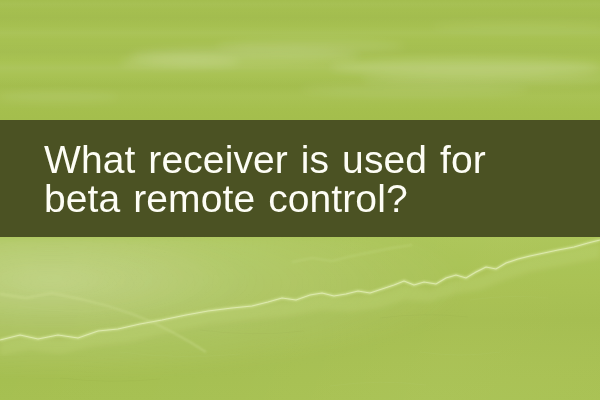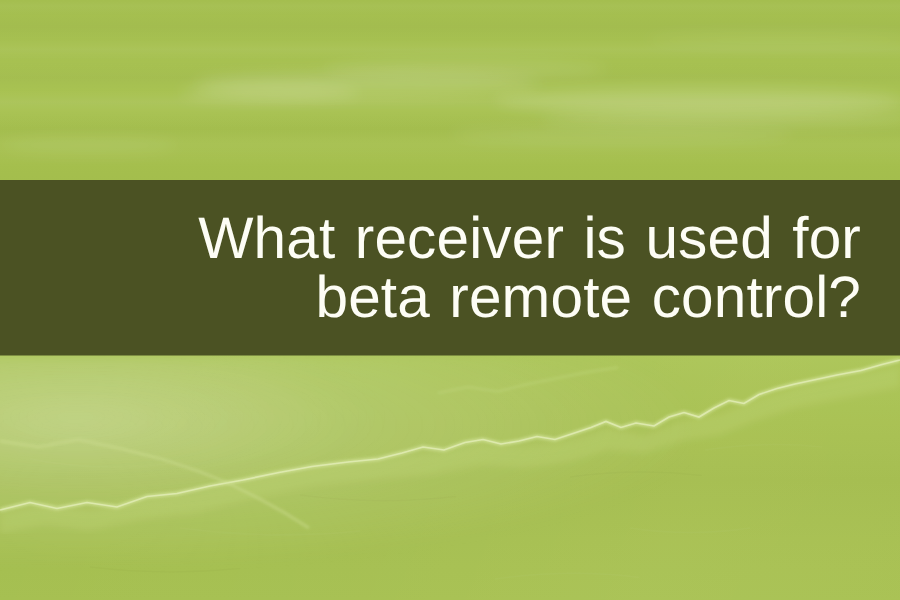--- a/index.html
+++ b/index.html
@@ -138,21 +138,20 @@
     margin: 0;
     padding: 0 18px 0 44px;
     color: #fdfdf5;
     font-family: "Liberation Sans", sans-serif;
     font-size: 39px;
     font-weight: 400;
     line-height: 39px;
     letter-spacing: 0.1px;
     word-spacing: 2px;
     max-width: 530px;
-    text-align: right;
   }
 </style>
 </head>
 <body>
 
 <div id="stage">
 
   <div class="photo">
     <div class="photo-grade"></div>
 

